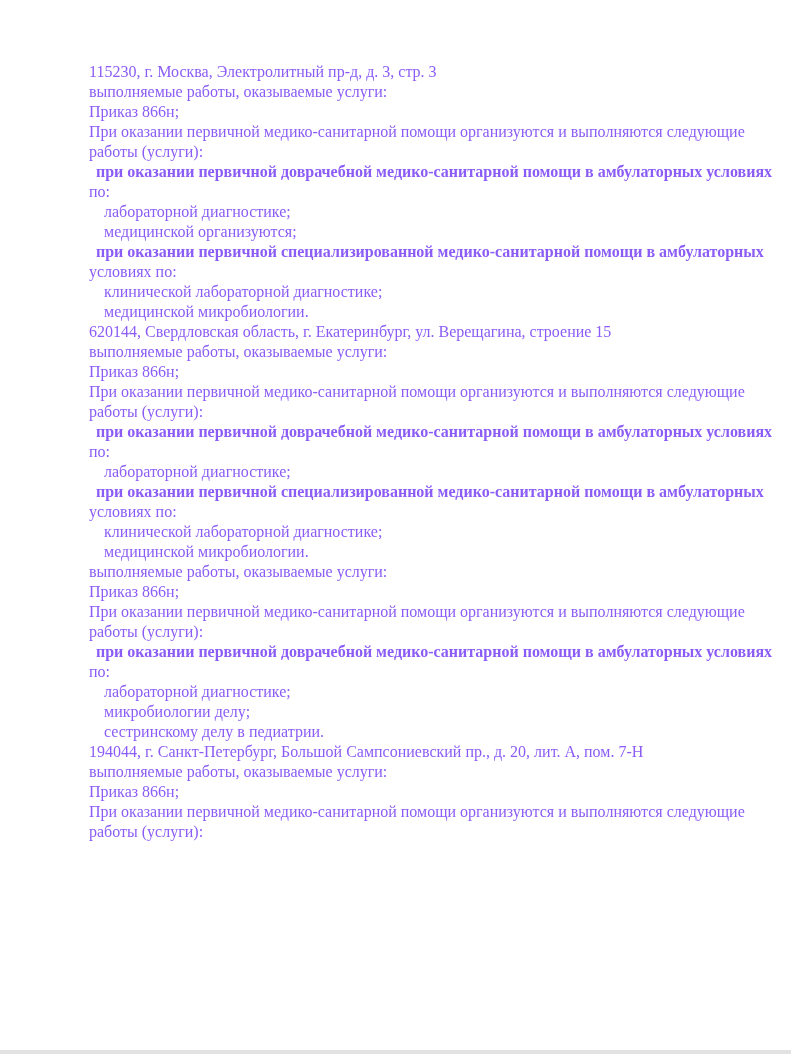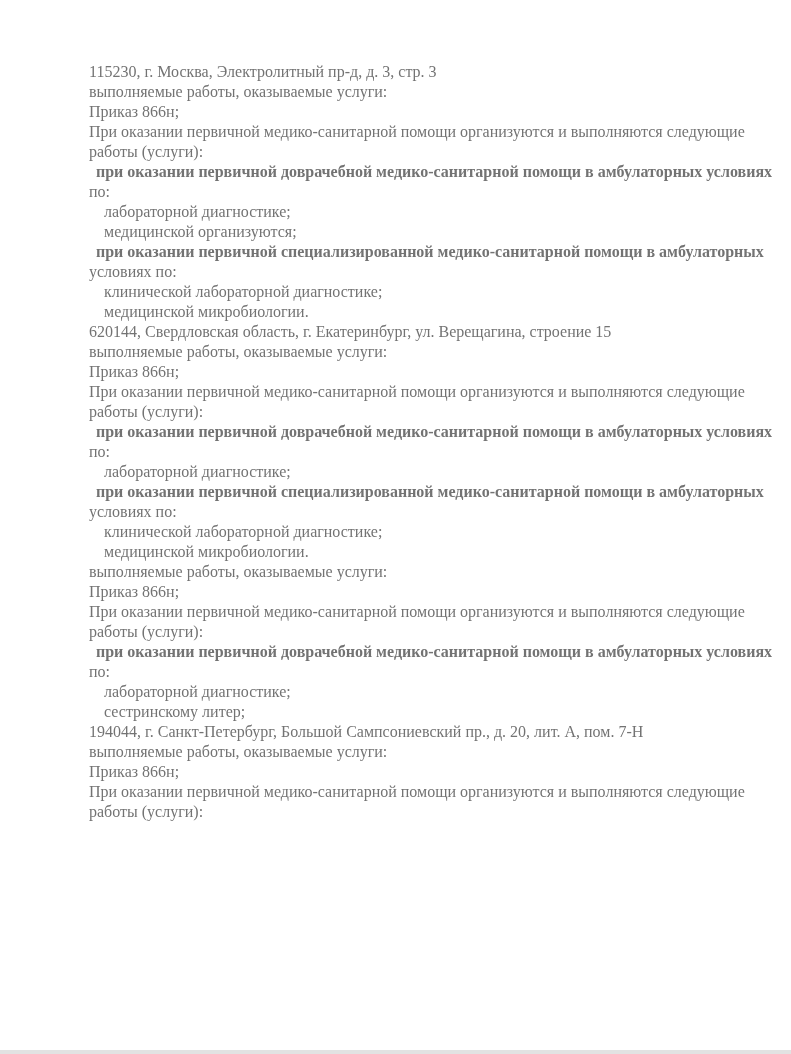--- a/index.html
+++ b/index.html
@@ -31,21 +31,21 @@
     left: 0;
     bottom: 0;
     width: 791px;
     height: 4px;
     background: #e2e2e2;
   }
 </style>
 </head>
 <body style="background: rgb(255, 255, 255);">
 
-<div class="doc" id="doc-root" style="color: #737373;">
+<div class="doc" id="doc-root" style="color: #8b5cf6;">
     <div class="section">
       <div class="line i0">115230, г. Москва, Электролитный пр-д, д. 3, стр. 3</div>
       <div class="line i0">выполняемые работы, оказываемые услуги:</div>
       <div class="line i0">Приказ 866н;</div>
       <div class="line i0">При оказании первичной медико-санитарной помощи организуются и выполняются следующие</div>
       <div class="line i0">работы (услуги):</div>
       <div class="line i1">при оказании первичной доврачебной медико-санитарной помощи в амбулаторных условиях</div>
       <div class="line i0">по:</div>
       <div class="line i2">лабораторной диагностике;</div>
       <div class="line i2">медицинской организуются;</div>
@@ -69,21 +69,22 @@
       <div class="line i2">медицинской микробиологии.</div>
     </div>
     <div class="section">
       <div class="line i0">выполняемые работы, оказываемые услуги:</div>
       <div class="line i0">Приказ 866н;</div>
       <div class="line i0">При оказании первичной медико-санитарной помощи организуются и выполняются следующие</div>
       <div class="line i0">работы (услуги):</div>
       <div class="line i1">при оказании первичной доврачебной медико-санитарной помощи в амбулаторных условиях</div>
       <div class="line i0">по:</div>
       <div class="line i2">лабораторной диагностике;</div>
-      <div class="line i2">сестринскому литер;</div>
+      <div class="line i2">микробиологии делу;</div>
+      <div class="line i2">сестринскому делу в педиатрии.</div>
     </div>
     <div class="section">
       <div class="line i0">194044, г. Санкт-Петербург, Большой Сампсониевский пр., д. 20, лит. А, пом. 7-Н</div>
       <div class="line i0">выполняемые работы, оказываемые услуги:</div>
       <div class="line i0">Приказ 866н;</div>
       <div class="line i0">При оказании первичной медико-санитарной помощи организуются и выполняются следующие</div>
       <div class="line i0">работы (услуги):</div>
     </div>
   </div>
 <div class="hscroll-track" style="background: rgb(226, 226, 226);"></div>

